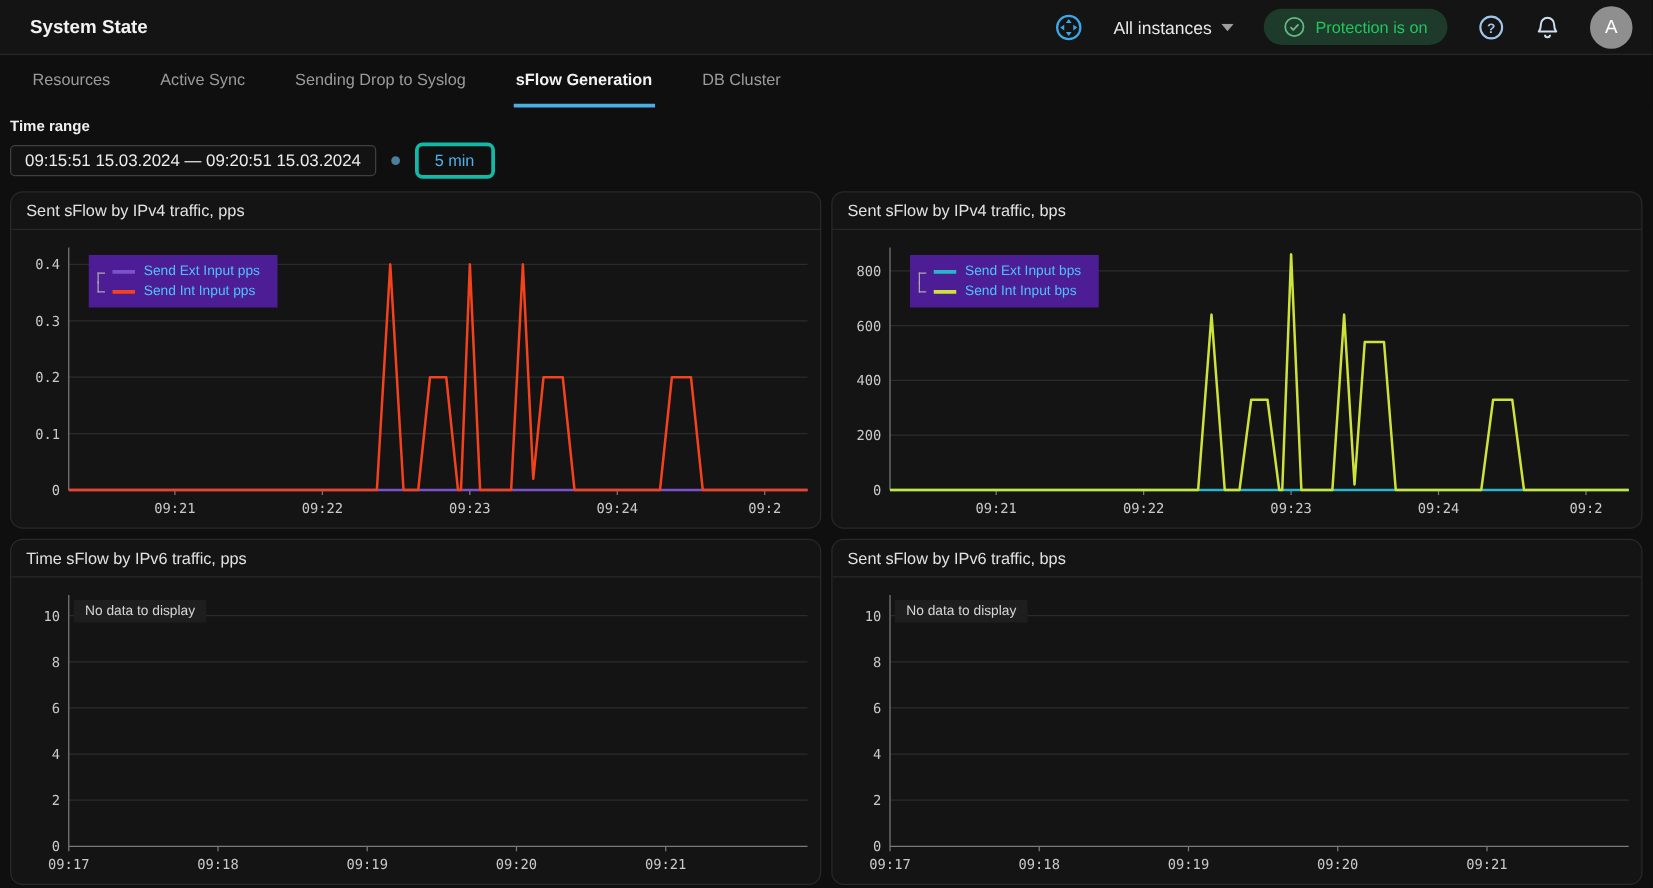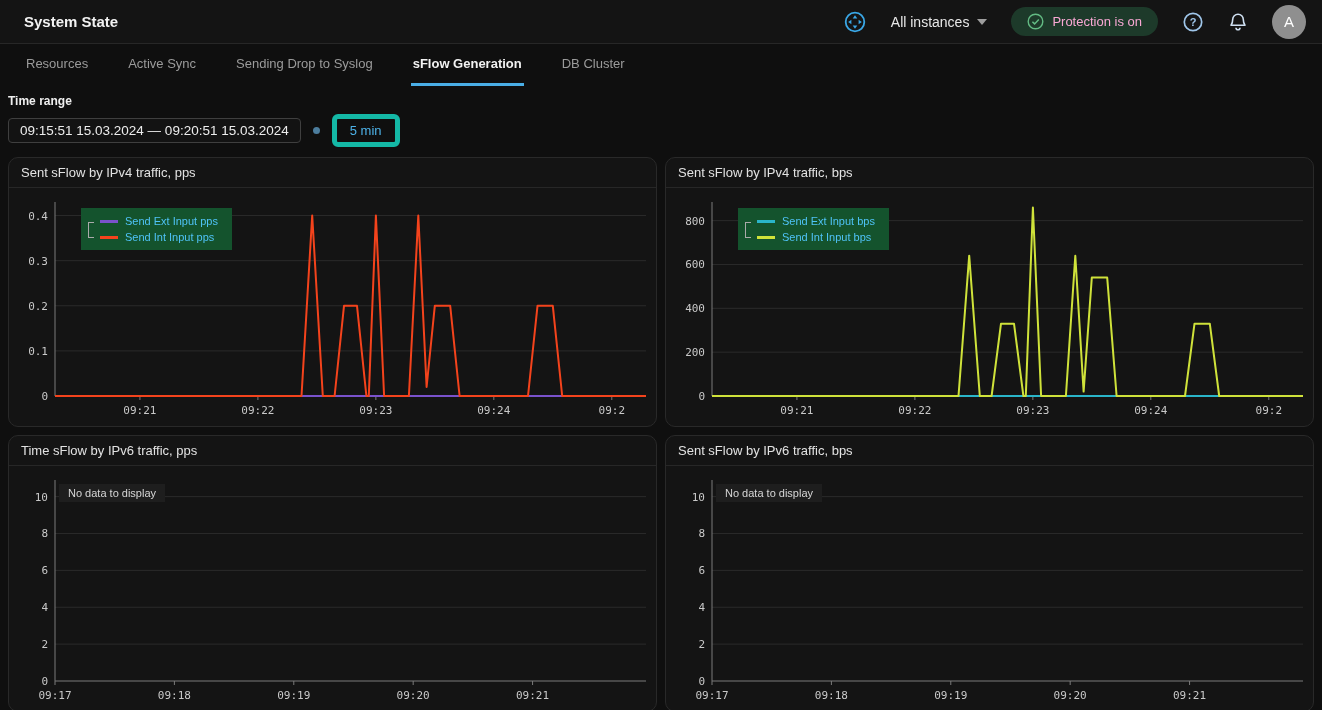--- a/index.html
+++ b/index.html
@@ -5,54 +5,54 @@
   * { margin:0; padding:0; box-sizing:border-box; }
   html,body { width:1322px; height:710px; background:#0f0f0f; overflow:hidden;
               font-family:"Liberation Sans", sans-serif; color:#e6e6e6; }
 
   
   .appbar { height:44px; background:#141414; border-bottom:1px solid #272727;
             display:flex; align-items:center; padding:0 16px 0 24px; }
   .app-title { font-size:15px; font-weight:700; color:#f2f2f2;text-align:right; }
   .appbar-right { margin-left:auto; display:flex; align-items:center; gap:24px; }
   .inst-select { display:flex; align-items:center; gap:8px; font-size:14px; color:#e8e8e8; cursor:pointer; }
-  .badge { display:flex; align-items:center; gap:8px; background:#1d3a2a; color:#f9a8d4;
+  .badge { display:flex; align-items:center; gap:8px; background:#1d3a2a; color:#22c55e;
            font-size:13px; padding:6px 16px; border-radius:16px; }
   .avatar { width:34px; height:34px; border-radius:50%; background:#8f8f8f; color:#ffffff;
             display:flex; align-items:center; justify-content:center; font-size:15px; }
   .icon-btn { display:flex; align-items:center; cursor:pointer; }
 
   
   .tabbar { height:42px; display:flex; align-items:stretch; padding:0 24px; gap:36px; background:#0f0f0f; }
   .tab { display:flex; align-items:center; font-size:13px; color:#9b9b9b; cursor:pointer;
          border-bottom:3px solid transparent; padding:0 2px; }
   .tab.active { color:#f2f2f2; font-weight:700; border-bottom-color:#4aaee6; }
 
   
   .controls { padding:8px 8px 10px 8px; }
   .controls-label { font-size:12px; font-weight:700; color:#efefef; margin-bottom:6px; }
   .controls-row { display:flex; align-items:center; gap:12px; }
   .range-box { border:1px solid #3f3f3f; border-radius:4px; background:#131313; color:#ececec;
                font-size:13.5px; padding:4px 11px; cursor:pointer; }
   .dot-sep { width:7px; height:7px; border-radius:50%; background:#4c7d9d; }
-  .dur-btn { border:5px solid #14b8a6; border-radius:6px; background:transparent; color:#4db2e8;
+  .dur-btn { border:3px solid #14b8a6; border-radius:6px; background:transparent; color:#4db2e8;
              font-size:13px; font-weight:500; padding:4px 13px; cursor:pointer;
              font-family:"Liberation Sans", sans-serif; }
 
   
   .grid { display:grid; grid-template-columns:1fr 1fr; gap:8px; padding:0 8px; }
   .panel { background:#141414; border:1px solid #292929; border-radius:10px;
            display:flex; flex-direction:column;justify-content:flex-end; }
   .row1 .panel { height:270px; }
   .row2 .panel { height:277px; margin-top:8px; }
   .panel-title { font-size:13px; color:#e2e2e2; padding:7px 12px; border-bottom:1px solid #272727; }
   .panel-body { flex:1; position:relative; overflow:hidden; }
 
   
-  .legend { position:absolute; left:72px; top:20px; background:#14532d; padding:5px 14px 5px 7px; }
+  .legend { position:absolute; left:62px; top:20px; background:#4c1d95; padding:5px 14px 5px 7px; }
   .lg-row { display:flex; align-items:center; height:16px; cursor:pointer; }
   .lg-con { width:6px; height:9px; margin-right:3px; }
   .lg-con-t { border-top:1.5px solid #aaaaaa; border-left:1.5px solid #aaaaaa; transform:translateY(5px); }
   .lg-con-b { border-bottom:1.5px solid #aaaaaa; border-left:1.5px solid #aaaaaa; transform:translateY(-4px); }
   .lg-swatch { width:18px; border-top:3px solid; margin:0 7px 0 3px; }
   .lg-label { font-size:11px; color:#4fc3f7; }
   .nodata { position:absolute; left:50px; top:18px; background:#1e1e1e; padding:3px 9px;
             font-size:11px; color:#d6d6d6; }
   svg text { font-family:"DejaVu Sans Mono", monospace; font-size:11px; fill:#c9c9c9; }
 </style>

